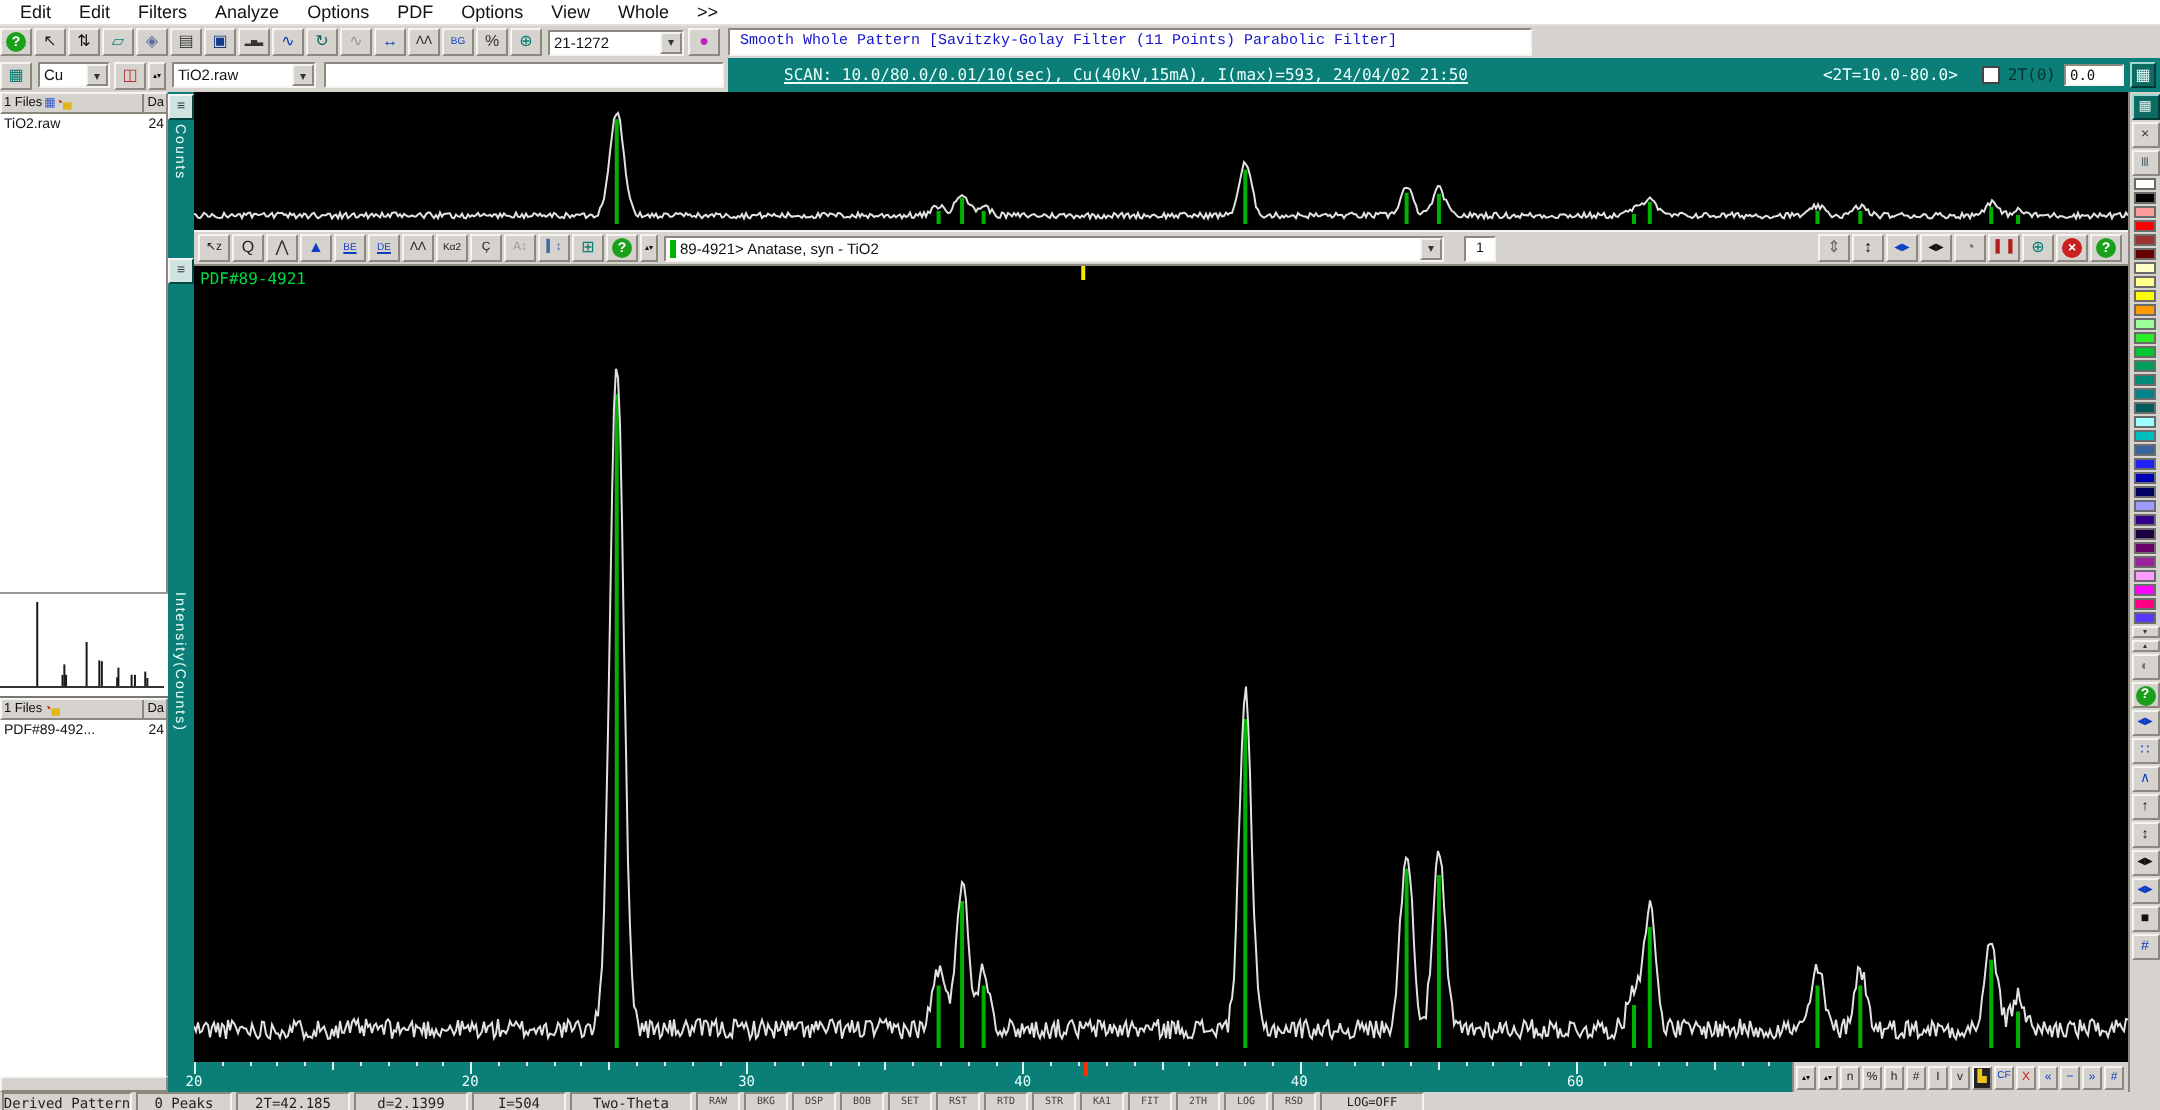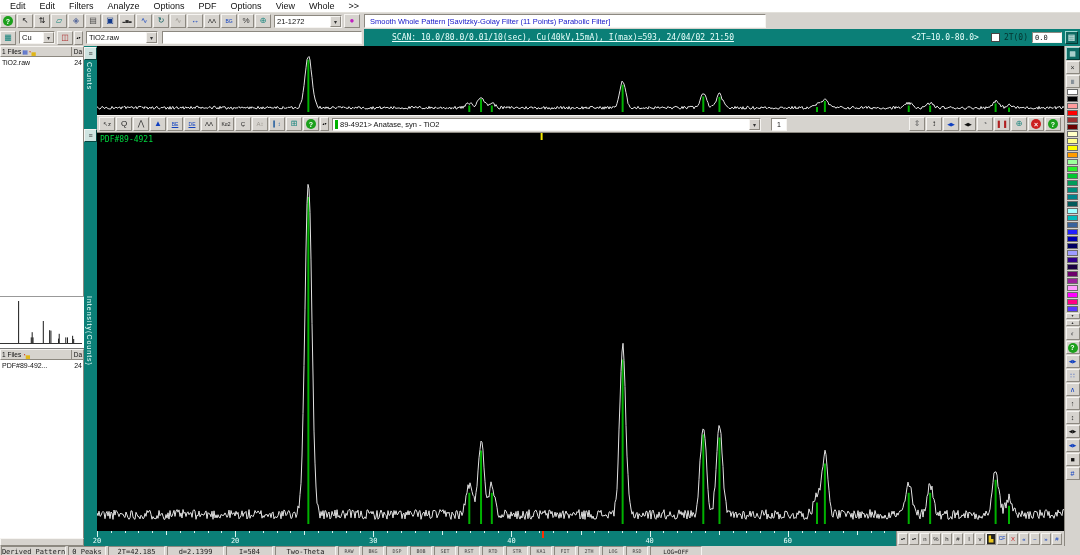--- a/index.html
+++ b/index.html
@@ -20,21 +20,21 @@
 .circ { display:inline-flex; width:10px; height:10px; border-radius:50%;
   align-items:center; justify-content:center; font-weight:bold; color:#fff; line-height:1;}
 .combo { height:13px; background:#fff; border:1px solid; border-color:#8c8880 #f6f4f1 #f6f4f1 #8c8880;
   display:flex; align-items:center; font-size:7.5px; padding-left:2px; margin:0 2px; flex:none;}
 .cval { white-space:nowrap; overflow:hidden; }
 .carrow { margin-left:auto; width:11px; height:11px; flex:none; background:#d6d3ce;
   border:1px solid; border-color:#f6f4f1 #8c8880 #8c8880 #f6f4f1;
   font-size:6px; display:flex; align-items:center; justify-content:center; color:#333;}
 .sunken { border:1px solid; border-color:#8c8880 #f6f4f1 #f6f4f1 #8c8880; background:#fff; }
 .statusfield { width:402px; height:14px; margin-left:3px; display:flex; align-items:center; overflow:hidden;}
-.statusfield span { color:#1313c8; font-family:Liberation Sans, sans-serif; font-size:7.5px; padding-left:5px; white-space:nowrap;}
+.statusfield span { color:#1313c8; font-family:Liberation Mono, monospace; font-size:7.5px; padding-left:5px; white-space:nowrap;}
 .tealband { flex:1; height:17px; background:#0b7f77; display:flex; align-items:center; overflow:hidden;}
 .scantext { font-family:"DejaVu Sans Mono",monospace; font-size:8px; color:#e8fffb; margin-left:28px; white-space:nowrap;text-decoration:underline;}
 .rangetext { font-family:"DejaVu Sans Mono",monospace; font-size:8px; color:#e8fffb; margin-left:auto; margin-right:12px; white-space:nowrap;}
 .chk { width:9px; height:9px; background:#fff; border:1px solid #444; flex:none; margin-right:4px;}
 .zerolabel { font-family:"DejaVu Sans Mono",monospace; font-size:8px; color:#05322e; margin-right:4px;}
 .zeroinput { width:30px; height:11px; font-family:"DejaVu Sans Mono",monospace; font-size:7px;
   display:flex; align-items:center; padding-left:2px; margin-right:3px; color:#111;}
 .tealbtn { background:#0e6b64 !important; color:#dff3f0; border-color:#9fd9d2 #043a35 #043a35 #9fd9d2 !important;}
 .sidebar { position:absolute; left:0; top:46px; width:84px; height:500px; background:#fff; border-right:1px solid #8c8880;}
 .panelheader { position:absolute; left:0; width:84px; height:11px; background:#d6d3ce;
@@ -309,21 +309,21 @@
         <div class="tbtn">
           <span style="color: rgb(11, 127, 119);">⊞</span>
         </div>
         <div class="tbtn">
           <span class="circ" style="background: rgb(27, 160, 27); font-size: 7px;">?</span>
         </div>
         <div class="tbtn" style="width: 9px;">
           <span style="font-size: 4px;">▴▾</span>
         </div>
       </div>
-    <div class="combo" style="width:429px">
+    <div class="combo" style="width:390px">
       <span class="cval" style="border-left:3px solid #00b200;padding-left:2px">89-4921&gt; Anatase, syn - TiO2</span>
       <span class="carrow">▾</span>
     </div>
     <div class="sunken" style="width:16px;height:13px;display:flex;align-items:center;justify-content:center;font-size:7px;margin-left:8px">
       <span>1</span>
     </div>
     <div class="iconrow" id="pt-right" style="margin-left:auto;margin-right:2px">
         <div class="tbtn">
           <span style="color: rgb(102, 102, 102);">⇕</span>
         </div>
@@ -581,21 +581,21 @@
       <div class="tbtn">
         <span style="color: rgb(17, 17, 17);">■</span>
       </div>
       <div class="tbtn">
         <span style="color: rgb(16, 64, 192);">#</span>
       </div>
     </div>
 
   <div class="statusbar" id="statusbar">
       <div class="seg" style="width: 65px;">Derived Pattern</div>
-      <div class="seg" style="width: 38px;">0 Peaks</div>
+      <div class="seg" style="width: 48px;">0 Peaks</div>
       <div class="seg" style="width: 57px;">2T=42.185</div>
       <div class="seg" style="width: 57px;">d=2.1399</div>
       <div class="seg" style="width: 47px;">I=504</div>
       <div class="seg" style="width: 61px;">Two-Theta</div>
       <div class="seg tog" style="width: 22px;">RAW</div>
       <div class="seg tog" style="width: 22px;">BKG</div>
       <div class="seg tog" style="width: 22px;">DSP</div>
       <div class="seg tog" style="width: 22px;">BOB</div>
       <div class="seg tog" style="width: 22px;">SET</div>
       <div class="seg tog" style="width: 22px;">RST</div>

